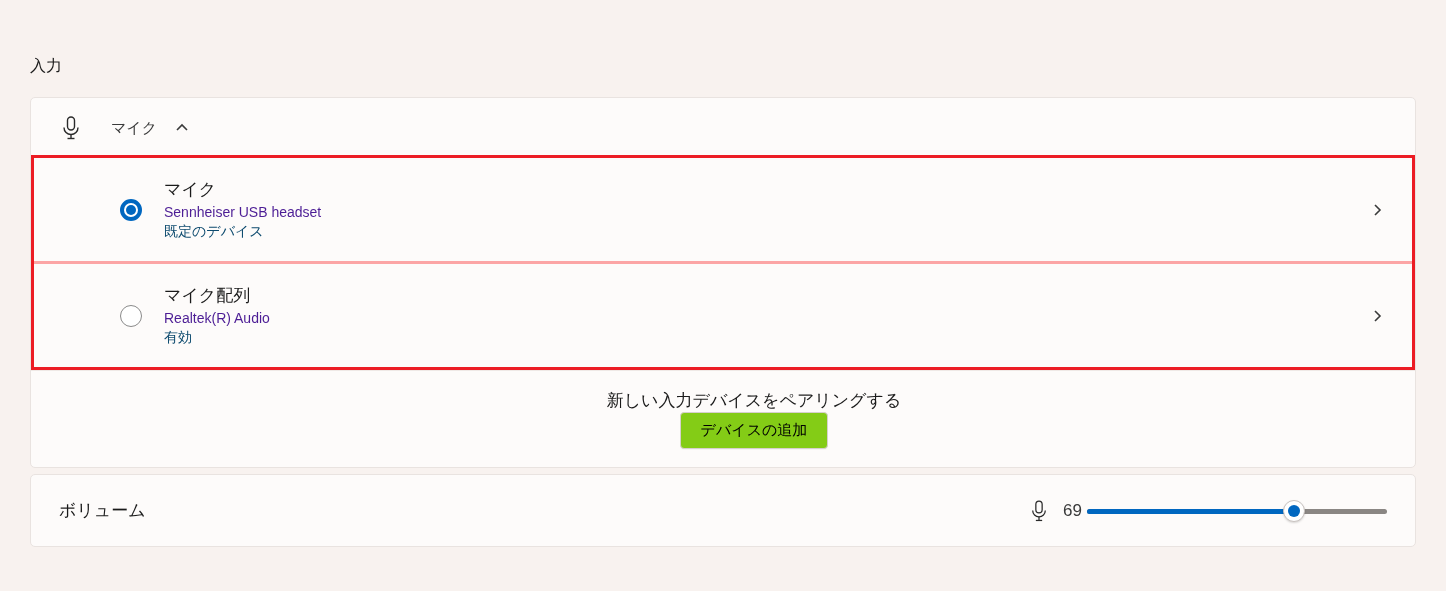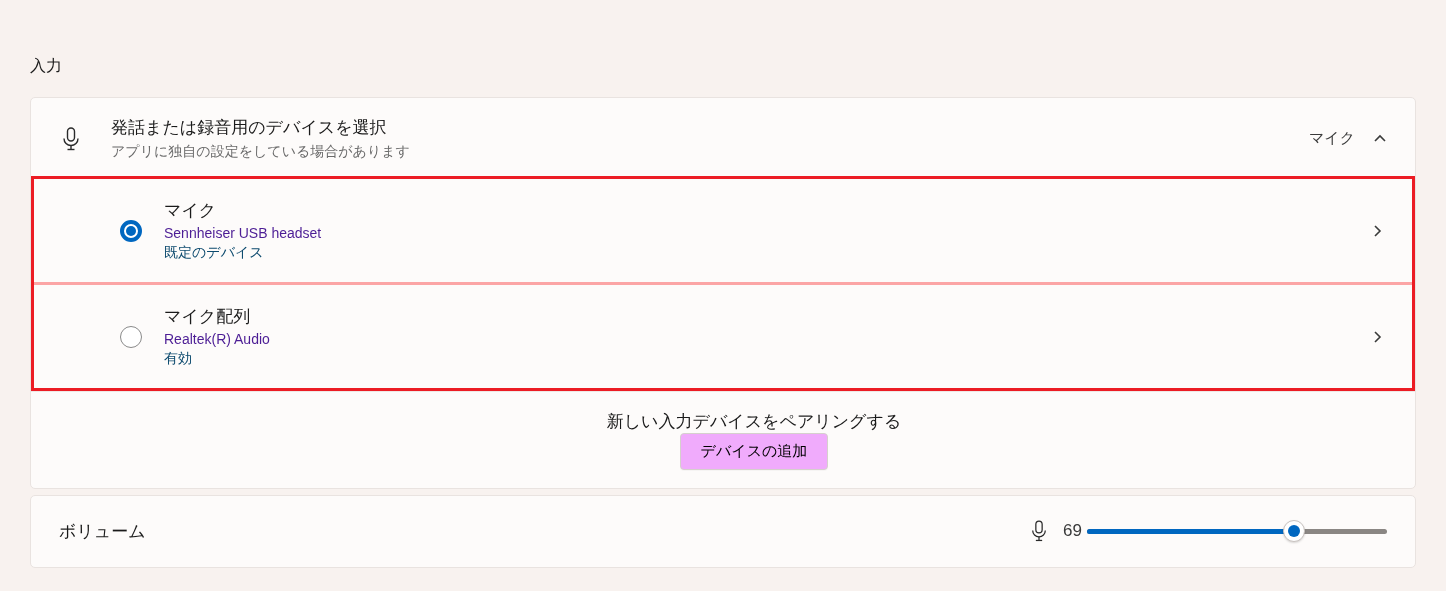--- a/index.html
+++ b/index.html
@@ -96,32 +96,32 @@
 
   .pair-row {
     display:flex;
     align-items:center;
     padding: 18px 24px 18px 86px;
     border-top:1px solid #efe9e6;
     flex-direction:column;
   }
   .pair-text { flex:1; font-size:17px; }
   .btn {
-    background:#f0abfc;
+    background:#84cc16;
     border:1px solid #d6d0cd;
     border-radius:4px;
     padding:8px 20px;
     font-size:15px;
     cursor:pointer;
     box-shadow: 0 1px 1px rgba(0,0,0,0.03);
   }
 
   .volume-card {
     display:flex;
-    align-items:flex-start;
+    align-items:flex-end;
     padding: 24px 28px;
   }
   .volume-label { flex:1; font-size:17px; }
   .volume-controls { display:flex; align-items:center; gap:5px; }
   .vol-icon { width:20px; display:flex; align-items:center; justify-content:center; }
   .vol-value { font-size:17px; color:#3a3a3a; width:28px; text-align:right; }
   .slider-wrap { position:relative; width:300px; height:20px; display:flex; align-items:center; }
   .slider-track-bg {
     position:absolute; left:0; right:0; height:5px; background:#8a8683; border-radius:3px;
   }
@@ -147,24 +147,20 @@
 <div class="card">
 
   <div class="header-row">
     <div class="header-icon">
       <svg width="20" height="24" viewBox="0 0 20 24" fill="none" stroke="#2a2a2a" stroke-width="1.4">
         <rect x="6.5" y="1" width="7" height="13" rx="3.5"></rect>
         <path d="M3 11.5c0 4 3.1 7 7 7s7-3 7-7"></path>
         <line x1="10" y1="18.5" x2="10" y2="22.5"></line>
         <line x1="6.5" y1="22.5" x2="13.5" y2="22.5"></line>
       </svg>
-    </div>
-    <div class="header-text">
-      <div class="header-title">発話または録音用のデバイスを選択</div>
-      <div class="header-sub">アプリに独自の設定をしている場合があります</div>
     </div>
     <div class="header-right">
       <div class="header-value">マイク</div>
       <div class="chev">
         <svg width="14" height="14" viewBox="0 0 14 14" fill="none" stroke="#3a3a3a" stroke-width="1.6">
           <polyline points="2,9 7,4 12,9"></polyline>
         </svg>
       </div>
     </div>
   </div>

